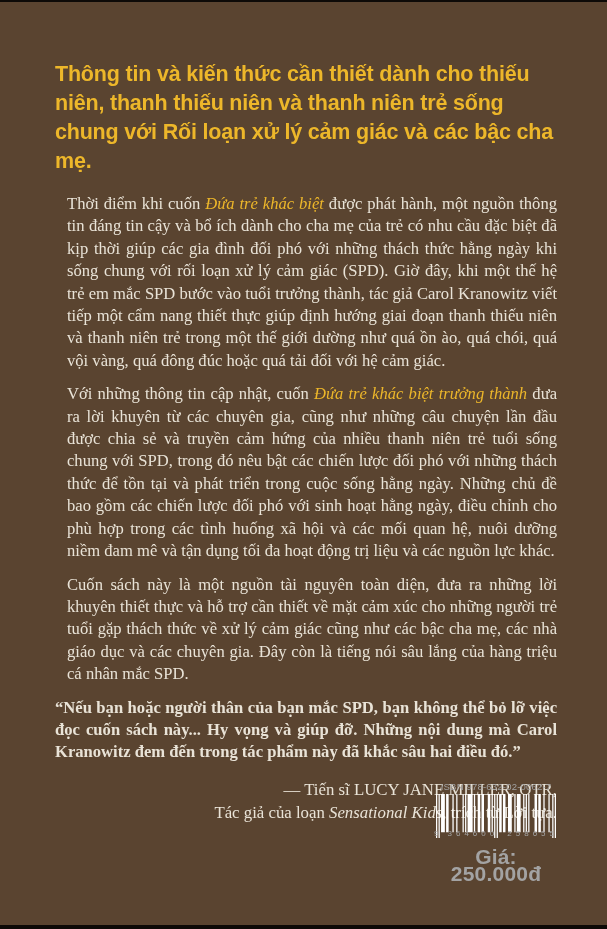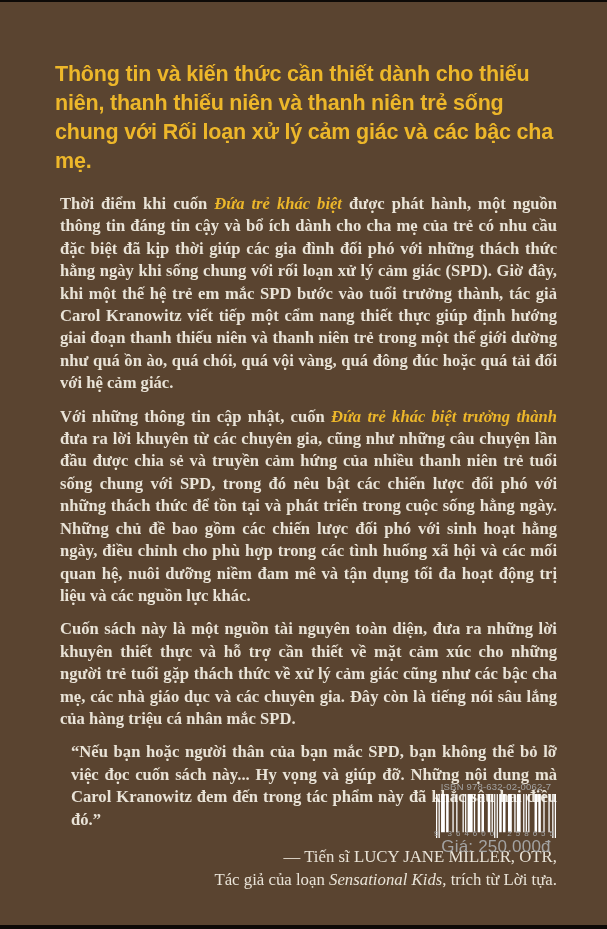--- a/index.html
+++ b/index.html
@@ -18,32 +18,31 @@
   }
   .tagline{
     margin:0 0 17px 0;
     font-family:"Liberation Sans",sans-serif;
     font-weight:700;
     font-size:21.5px;line-height:29px;
     letter-spacing:-0.2px;
     color:#edb72a;
   }
   .body-p{
-    margin:0 0 11px 5px;
+    margin:0 0 11px 12px;
     font-family:"Liberation Serif",serif;
     font-size:16.6px;line-height:22.4px;
     color:#e9e3d7;
     text-align:justify;
-    font-weight:bold;
   }
   .seg-title{color:#edb72a;font-style:italic;}
   .seg-italic{font-style:italic;}
   .quote{
     font-weight:700;
-    margin:3px 0 14px 16px;
+    margin:3px 0 14px 0;
   }
   .attribution{
     font-family:"Liberation Serif",serif;
     font-size:16.8px;line-height:23.5px;
     color:#e9e3d7;text-align:right;
   }
   .barcode-block{
     position:absolute;left:433px;top:779px;width:126px;
     text-align:center;color:#a3a3a3;
   }
@@ -54,22 +53,23 @@
   }
   .bars{display:block;margin:2px auto 0;width:120px;height:44px;}
   .bc-digits{
     display:flex;justify-content:space-between;align-items:flex-end;
     margin:-8px 1px 0 1px;height:8px;
     font-family:"Liberation Sans",sans-serif;
     font-size:8px;line-height:8px;
   }
   .bc-digits .grp{letter-spacing:4px;}
   .price-label{
+    margin-top:10px;
     font-family:"Liberation Sans",sans-serif;
-    font-weight:400;font-size:17px;line-height:17px;
+    font-weight:700;font-size:21px;line-height:17px;
     letter-spacing:0.2px;
   }
 </style>
 </head>
 <body>
 
 <div class="cover">
 
   <div class="content">
 

